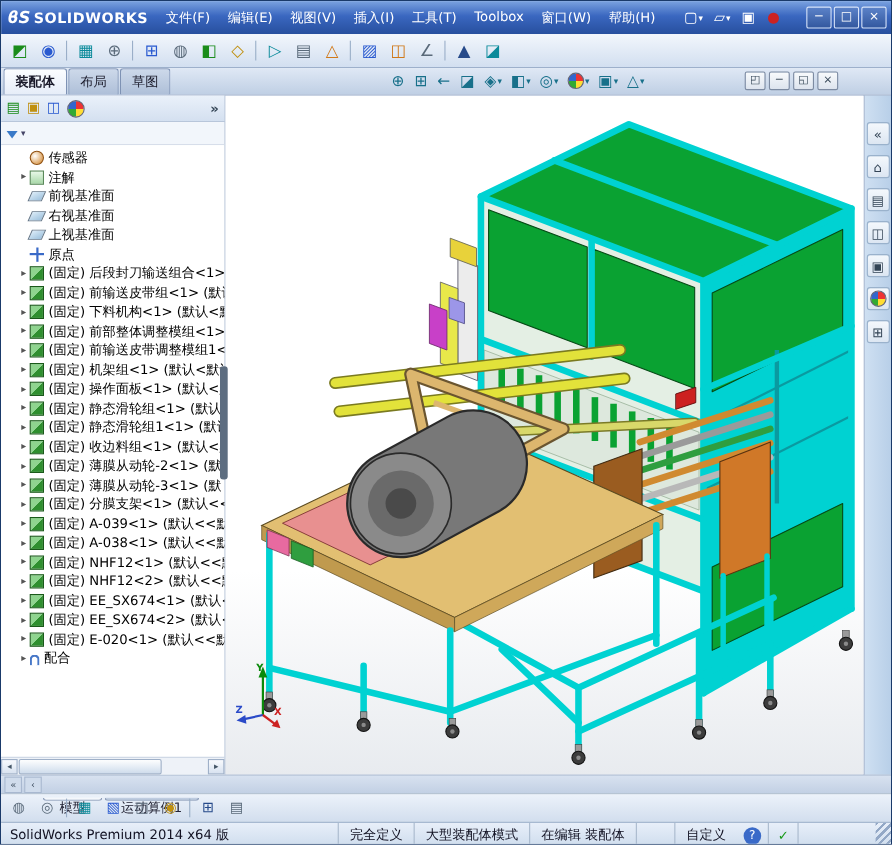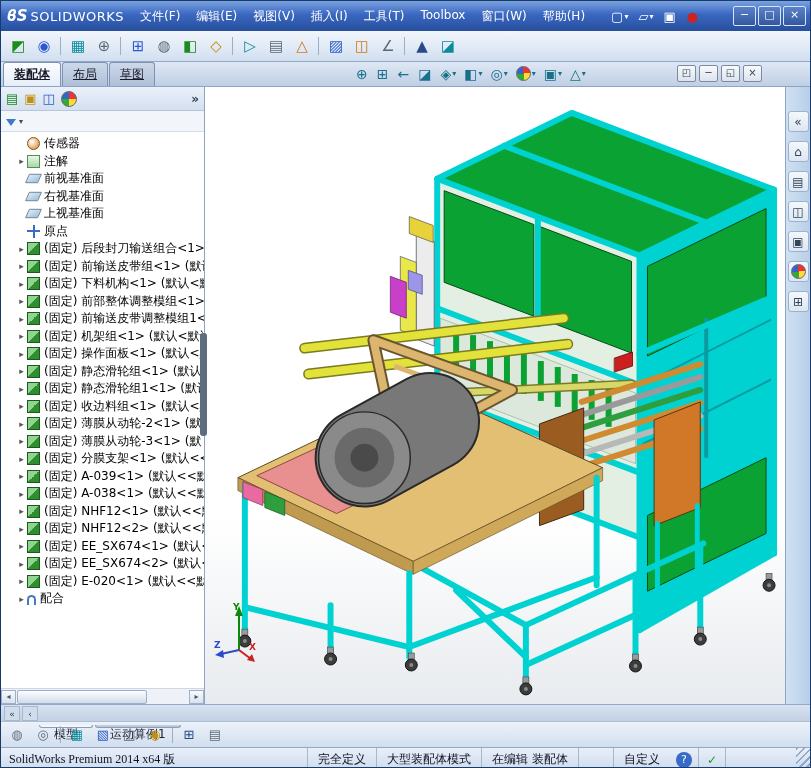--- a/index.html
+++ b/index.html
@@ -2,21 +2,21 @@
 <html style="--frame-cyan: #00d2d2; --panel-green: #0aa232; --beam-yellow: #e2e23a; --table-tan: #e2bf72; --mat-pink: #e89090; --roll-gray: #787878; --plate-orange: #d07828; --plate-brown: #9a5c20; --accent-magenta: #c840c8; --accent-red: #cc2020; --titlebar-blue: #2f5bb0;"><head>
 <meta charset="utf-8">
 <style>
   html,body{margin:0;padding:0;background:#9aa5b5;}
   .app{width:811px;height:768px;position:relative;overflow:hidden;border:1px solid #1a3a6a;box-sizing:border-box;
        font-family:"DejaVu Sans","Liberation Sans",sans-serif;font-size:12px;user-select:none;background:#fff;}
   
   .titlebar{height:30px;background:linear-gradient(180deg,#7aa2e0,#3a67c0 45%,#274f9e);display:flex;align-items:center;color:#fff;padding:0 4px;}
   .logo{display:flex;align-items:baseline;gap:3px;margin:0 8px 0 2px;}
   .logo-mark{font-style:italic;font-weight:bold;font-size:15px;}
-  .logo-text{font-weight:normal;font-size:13px;letter-spacing:.5px;}
+  .logo-text{font-weight:bold;font-size:13px;letter-spacing:.5px;}
   .menubar{display:flex;}
   .menu-item{padding:4px 8px;cursor:default;white-space:nowrap;}
   .quick{display:flex;align-items:center;margin-left:14px;gap:2px;}
   .qbtn{display:flex;align-items:center;height:20px;padding:0 3px;color:#fff;border:1px solid transparent;border-radius:2px;}
   .qbtn .glyph{font-size:13px;}
   .caret{font-size:8px;margin-left:1px;}
   .winbtns{margin-left:auto;display:flex;gap:2px;}
   .wbtn{width:21px;height:18px;border:1px solid #d8e4f8;background:linear-gradient(#5b82c8,#33589f);color:#fff;font-size:11px;line-height:16px;text-align:center;border-radius:2px;}
   
   .toolbar{height:30px;background:linear-gradient(#f2f6fc,#d2dff0);border-bottom:1px solid #93a8c6;display:flex;align-items:center;padding:0 4px;}
@@ -24,21 +24,21 @@
   .tbtn .glyph{font-size:15px;}
   .tbtn.divided{margin-left:8px;}
   .tbtn.divided::before{content:"";position:absolute;left:-5px;top:3px;bottom:3px;width:1px;background:#9aaec8;}
   .c-green{color:#1a8c1a}.c-blue{color:#2a5ad0}.c-teal{color:#0a8a9a}.c-orange{color:#d07818}
   .c-gray{color:#5a6a7a}.c-gold{color:#c09010}.c-red{color:#cc2222}.c-navy{color:#264a8a}
   .ball{width:14px;height:14px;border-radius:50%;display:inline-block;border:1px solid #667;
         background:conic-gradient(#e33 0 25%,#fd3 0 50%,#3a3 0 75%,#36c 0 100%);}
   
   .tabrow{height:24px;background:linear-gradient(#dfe8f5,#bfcfe4);border-bottom:1px solid #8fa4c4;position:relative;display:flex;align-items:flex-end;}
   .panel-tabs{width:204px;display:flex;padding-left:2px;gap:1px;}
-  .ptab{padding:3px 10px;background:linear-gradient(#cdd9ea,#aebfd8);border:1px solid #7e92b4;border-bottom:none;border-radius:3px 3px 0 0;color:#1a1a2a;white-space:nowrap;text-decoration:underline;}
+  .ptab{padding:3px 10px;background:linear-gradient(#cdd9ea,#aebfd8);border:1px solid #7e92b4;border-bottom:none;border-radius:3px 3px 0 0;color:#1a1a2a;white-space:nowrap;}
   .ptab.active{background:linear-gradient(#fbfdff,#e6edf8);font-weight:bold;}
   .headsup{position:absolute;left:352px;top:2px;display:flex;align-items:center;gap:2px;}
   .hbtn{display:flex;align-items:center;height:19px;padding:0 3px;color:#18708a;}
   .hbtn .glyph{font-size:14px;}
   .hbtn .ball{width:13px;height:13px;}
   .docbtns{position:absolute;right:48px;top:3px;display:flex;gap:3px;}
   .dbtn{width:17px;height:15px;border:1px solid #7d8ba2;background:linear-gradient(#f8fafc,#dde4ee);font-size:10px;line-height:13px;text-align:center;color:#345;border-radius:2px;}
   
   .main{display:flex;height:617px;position:relative;}
   .panel{width:204px;border-right:1px solid #8fa4c4;background:#fff;display:flex;flex-direction:column;box-sizing:border-box;}
@@ -85,21 +85,21 @@
   .bottomtabs{height:17px;background:linear-gradient(#d8e2f0,#c2d0e4);border-top:1px solid #93a8c6;display:flex;align-items:stretch;padding-left:2px;box-sizing:border-box;}
   .bt-nav{width:16px;font-size:9px;text-align:center;line-height:14px;color:#345;border:1px solid #a8b8d0;background:#d0dcec;margin:1px 1px 0 1px;box-sizing:border-box;}
   .btab{padding:1px 14px;border:1px solid #8c9cb8;border-top:none;background:linear-gradient(#c8d4e6,#b4c4da);border-radius:0 0 4px 4px;margin-right:2px;color:#223;white-space:nowrap;margin-top:20px;}
   .btab.active{background:#f4f7fb;}
   .minibar{height:26px;background:linear-gradient(#ecf2fa,#d2deee);border-top:1px solid #aebecf;display:flex;align-items:center;padding:0 4px;gap:2px;box-sizing:border-box;}
   .mbtn{width:24px;height:21px;display:flex;align-items:center;justify-content:center;border-radius:2px;position:relative;}
   .mbtn .glyph{font-size:13px;}
   .mbtn.divided{margin-left:8px;}
   .mbtn.divided::before{content:"";position:absolute;left:-5px;top:2px;bottom:2px;width:1px;background:#9aaec8;}
   .statusbar{height:24px;background:linear-gradient(#e8eff9,#cddced);border-top:1px solid #93a8c6;display:flex;align-items:center;color:#112;box-sizing:border-box;}
-  .sb-left{padding:0 8px;white-space:nowrap;font-family:Liberation Serif, serif;}
+  .sb-left{padding:0 8px;white-space:nowrap;}
   .sb-cells{margin-left:auto;display:flex;align-items:center;height:100%;}
   .sb-cell{padding:0 10px;border-left:1px solid #a8b8cc;height:100%;display:flex;align-items:center;white-space:nowrap;min-width:14px;}
   .sb-help{width:16px;height:16px;border-radius:50%;background:#3a6ac8;color:#fff;font-size:11px;text-align:center;line-height:16px;margin:0 6px;}
   .sb-check{color:#1a9a1a;font-weight:bold;padding:0 8px;border-left:1px solid #a8b8cc;height:100%;display:flex;align-items:center;}
   .sb-tail{width:70px;border-left:1px solid #a8b8cc;height:100%;}
   .grip{width:14px;height:100%;background:repeating-linear-gradient(135deg,#93a8c6 0 2px,transparent 2px 5px);}
 </style>
 </head>
 <body>
 

